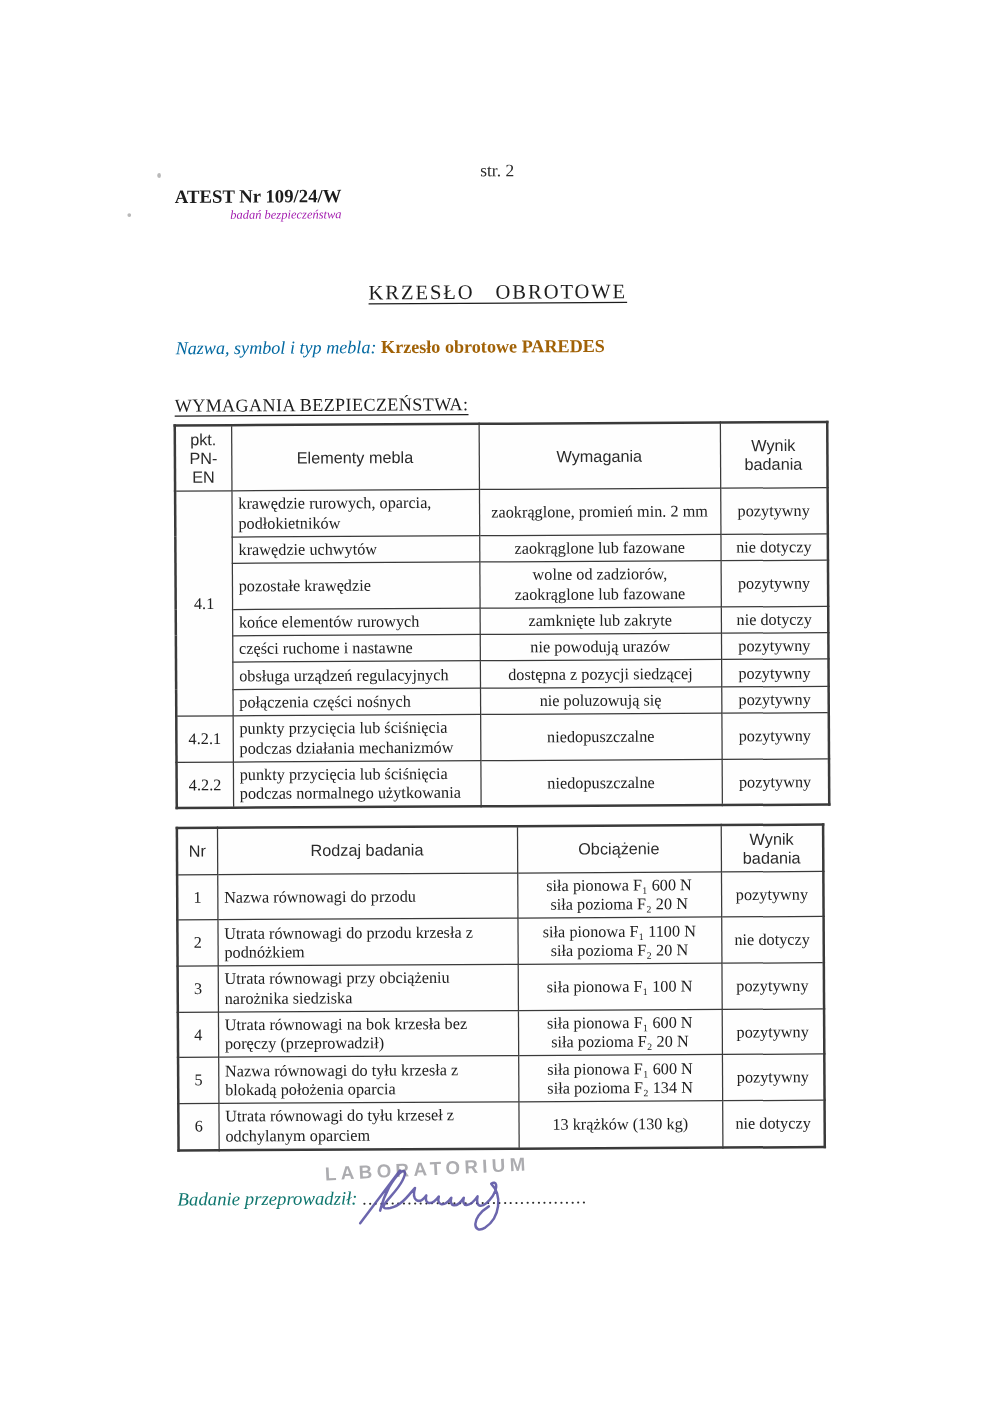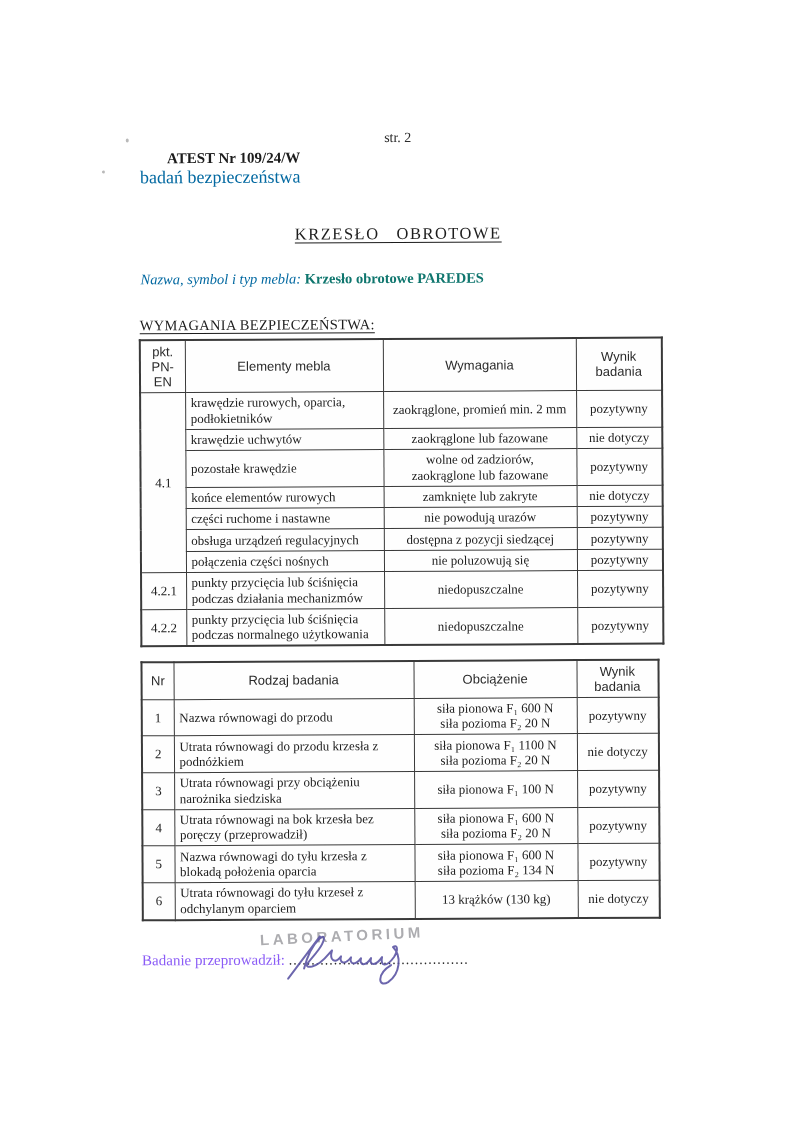--- a/index.html
+++ b/index.html
@@ -19,35 +19,35 @@
   }
   .abs { position:absolute; }
   .preline { white-space:pre-line; }
 
   .page-number {
     top:130px; left:0; width:100%;
     text-align:center; font-size:14px; color:#2b2b2b;
   }
   .atest-block { top:148px; left:142px; line-height:1.2;text-align:right; }
   .atest-title { font-weight:bold; font-size:15px; color:#1c1c1c; }
-  .atest-subtitle { font-size:18px; color:#0369a1; }
+  .atest-subtitle { font-style:italic; font-size:10px; color:#a21caf; }
 
   .doc-title {
     top:224px; left:0; width:100%; text-align:center;
   }
   .doc-title span {
     font-size:16.5px; letter-spacing:1.5px; white-space:pre;
     color:#1d1d1d;
     text-decoration:underline;
     text-underline-offset:3px;
   }
 
   .name-line { top:270px; left:142px; font-size:14.5px; }
   .name-label { font-style:italic; color:#0369a1; }
-  .name-value { font-weight:bold; color:#0f766e; }
+  .name-value { font-weight:bold; color:#a16207; }
 
   .section-heading {
     font-size:14.5px; color:#1d1d1d;
     text-decoration:underline; text-underline-offset:3px;
     letter-spacing:0.3px;
   }
   .req-heading  { top:316px; left:141px; }
   .stab-heading { top:636px; left:141px;margin-top:44px; }
 
   table.doc-table {
@@ -82,21 +82,21 @@
 
   .stamp {
     top:927px; left:258px;
     font-family:"Liberation Sans", sans-serif;
     font-size:15px; font-weight:600;
     letter-spacing:3.5px;
     color:#86868b; opacity:0.68;
     transform:rotate(-2.5deg);
   }
   .conducted-line { top:951px; left:140px; font-size:15px; }
-  .conducted-label { color:#8b5cf6; }
+  .conducted-label { font-style:italic; color:#0f766e; }
   .dots { font-size:14px; letter-spacing:1px; color:#2b2b2b; }
   .signature-svg { top:912px; left:272px; width:190px; height:80px; z-index:3; }
 
   .speck { position:absolute; background:#b9b9b9; border-radius:50%; }
   .speck1 { top:137px; left:128px; width:3px; height:4px; }
   .speck2 { top:169px; left:104px; width:3px; height:3px; }
 </style>
 </head>
 <body>
 

